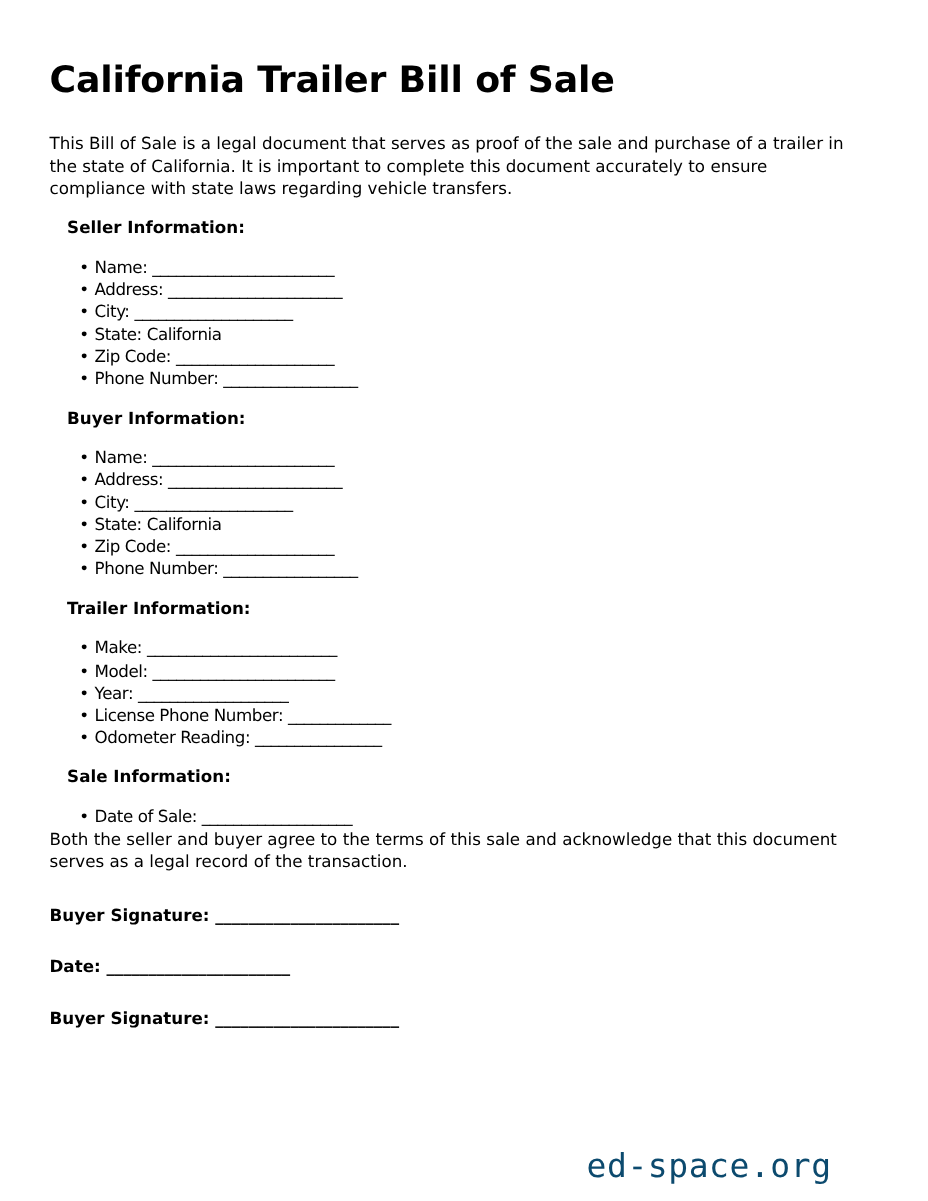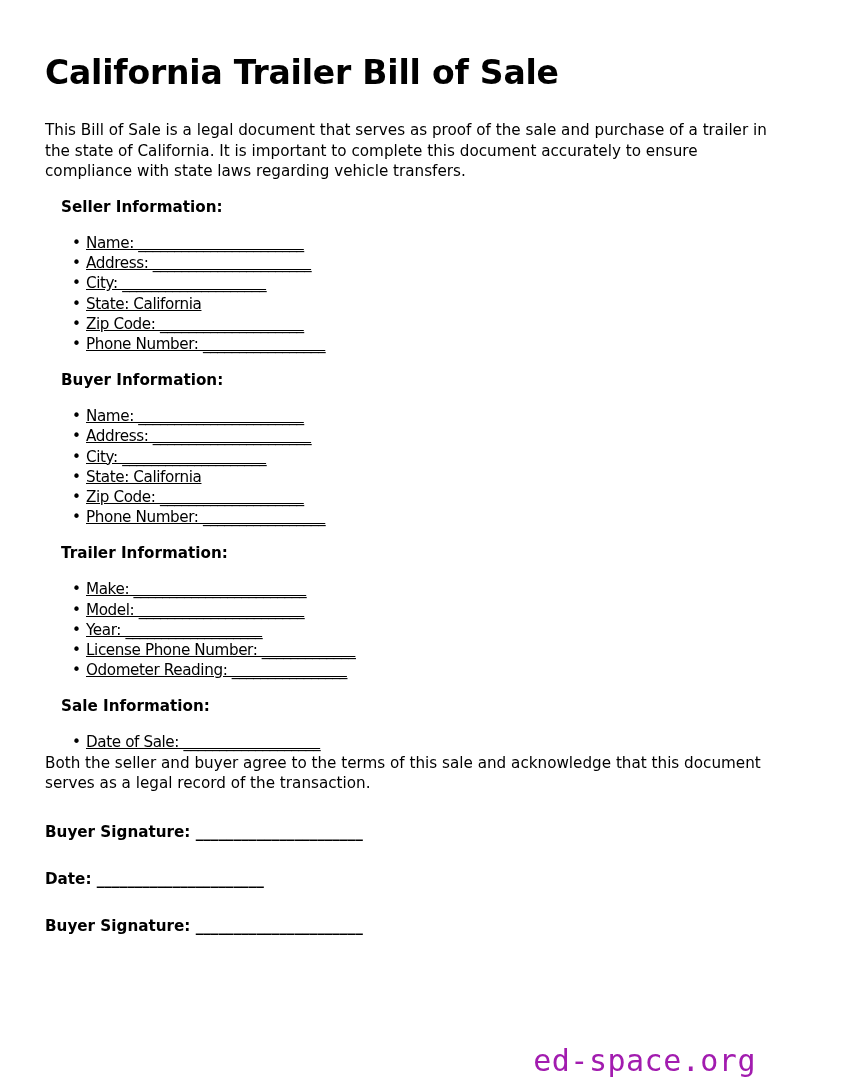--- a/index.html
+++ b/index.html
@@ -84,21 +84,20 @@
     content: "\2022";
     position: absolute;
     left: 27px;
     top: 0;
     font-size: 15.2px;
     line-height: 20.2px;
   }
 
   .blank {
     letter-spacing: -0.4px;
-    text-decoration: underline;
   }
 
   
   .gap-sec-head { margin-top: 23px; }
   .gap-list     { margin-top: 12px; }
   .gap-para     { margin-top: 27px; }
   .gap-para2    { margin-top: 22px; }
 
   .sig-block {
     margin-top: 29px;
@@ -115,21 +114,21 @@
     margin-top: 27px;
   }
 
   .watermark {
     position: absolute;
     right: 24px;
     bottom: 14px;
     font-family: "DejaVu Sans Mono", "Liberation Mono", monospace;
     font-size: 30px;
     line-height: 34px;
-    color: #a21caf;
+    color: #0c4a6e;
     letter-spacing: 0.5px;
     white-space: nowrap;
   }
 </style>
 </head>
 <body>
 
 <div class="page">
   <div class="content">
 

